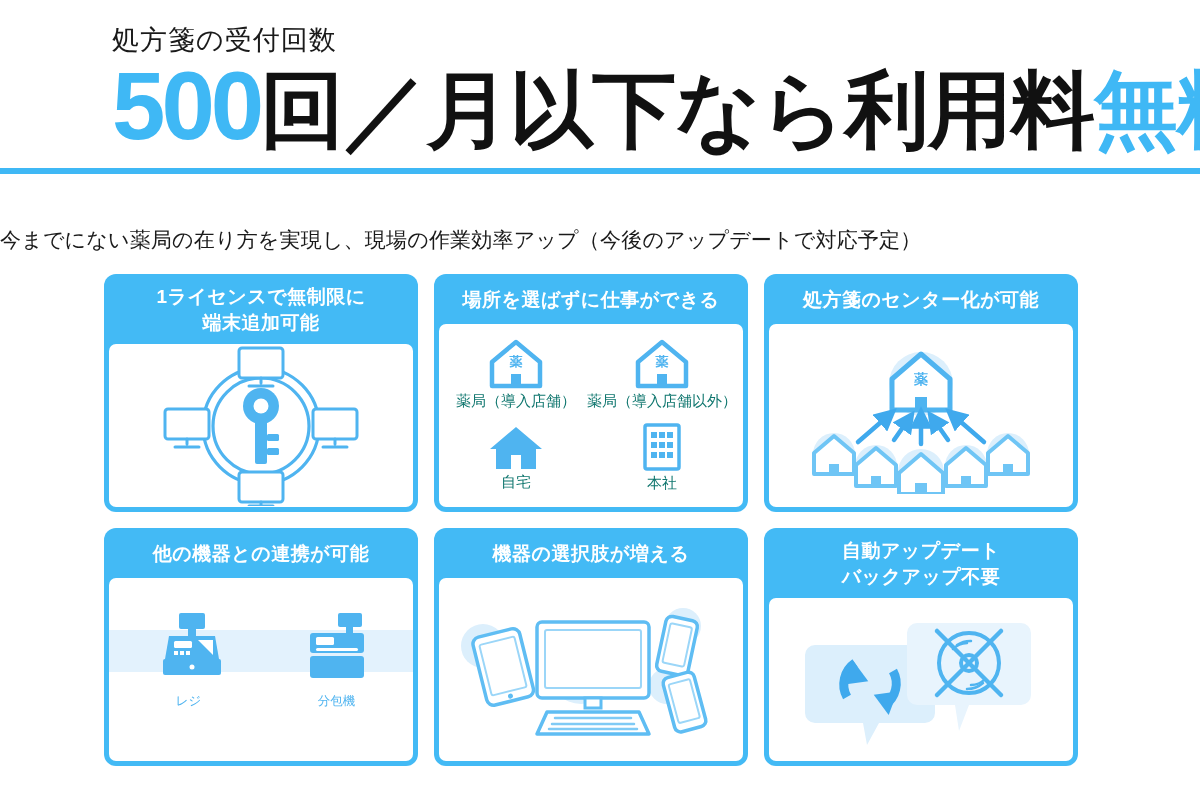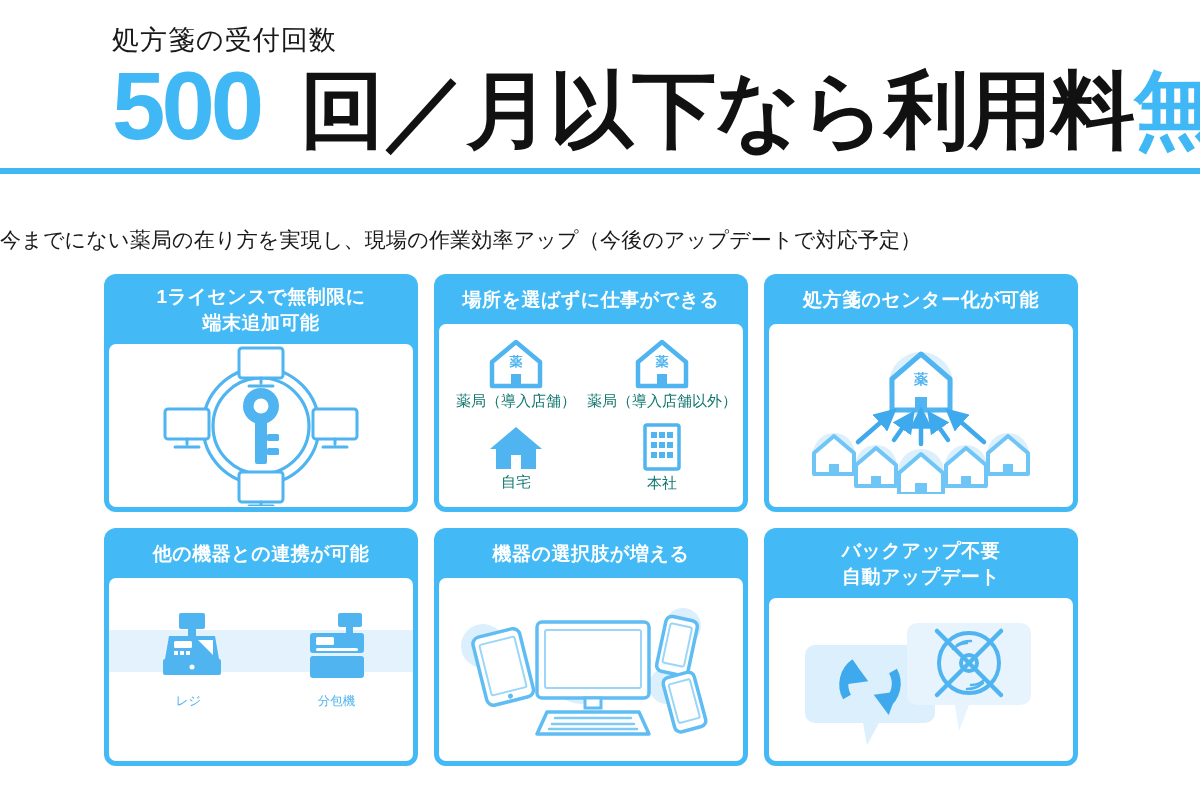--- a/index.html
+++ b/index.html
@@ -20,21 +20,21 @@
   .headline {
     position: absolute; left: 112px; top: 58px;
     font-size: 84px; font-weight: 700; color: #111111;
     letter-spacing: -1px; white-space: nowrap; line-height: 1.05;
     display: flex; align-items: baseline;
   }
   .headline .num {
     color: #3FB8F5; font-size: 96px; font-weight: 700;
     letter-spacing: -4px; line-height: 1;
   }
-  .headline .mid { color: #111; margin-left: 40px; }
+  .headline .mid { color: #111; }
   .headline .free { color: #3FB8F5; }
   .divider {
     position: absolute; left: 0; top: 168px; width: 1200px; height: 6px;
     background: #3FB8F5;
   }
 
   
   .subtitle {
     position: absolute; left: 0; top: 226px; width: 1200px;
     text-align: left; font-size: 21px; color: #1a1a1a; letter-spacing: 0.2px;
@@ -332,22 +332,22 @@
           <g transform="rotate(-15 234 110)">
             <rect x="218" y="80" width="32" height="56" rx="6" fill="#ffffff" stroke="#5FBDF3" stroke-width="3.5"></rect>
             <rect x="223" y="87" width="22" height="40" rx="2" fill="#ffffff" stroke="#9BD6F8" stroke-width="2"></rect>
           </g>
         </svg>
       </div>
     </div>
 
     <div class="card">
       <div class="card-title two-line">
+        <div>自動アップデート</div>
         <div>バックアップ不要</div>
-        <div>自動アップデート</div>
       </div>
       <div class="card-body">
         <svg class="c6-art" width="240" height="150" viewBox="0 0 240 150">
 
           <g>
             <path d="M14 40 h110 a10 10 0 0 1 10 10 v58 a10 10 0 0 1 -10 10 H78 L66 140 L62 118 H14 a10 10 0 0 1 -10 -10 V50 a10 10 0 0 1 10 -10 Z" fill="#DCEFFC"></path>
             <g fill="none" stroke="#3FA9ED" stroke-width="9" stroke-linecap="butt">
               <path d="M46 92 a26 26 0 0 1 8 -34"></path>
               <path d="M92 66 a26 26 0 0 1 -8 34"></path>
             </g>

